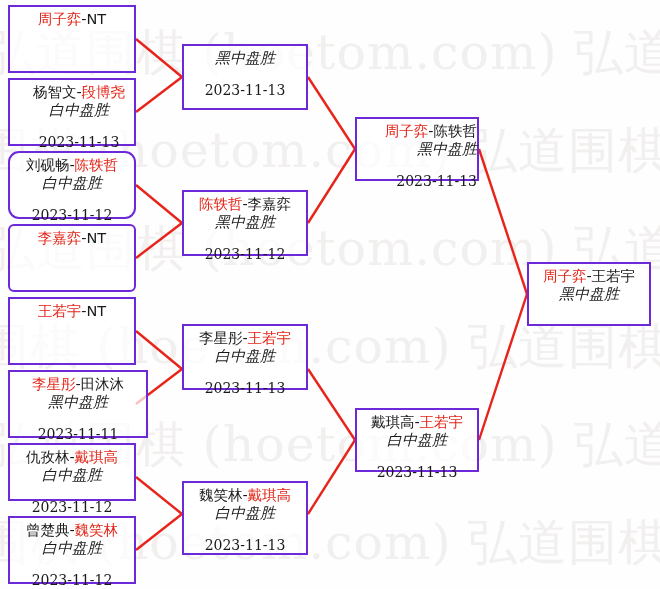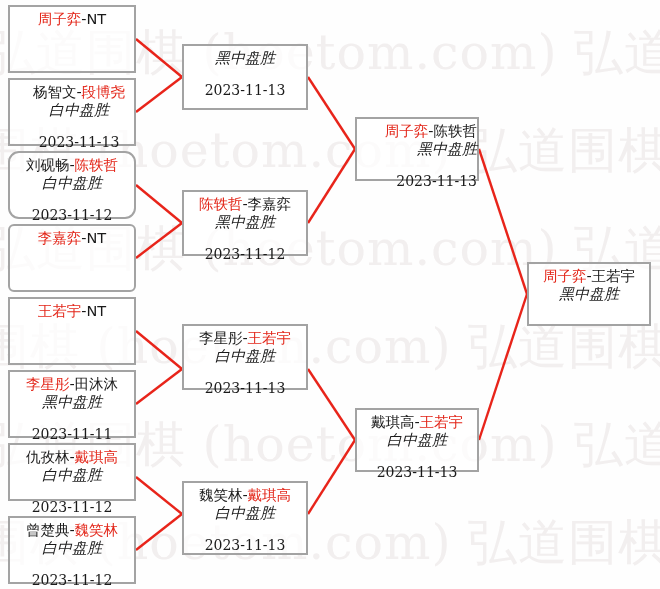--- a/index.html
+++ b/index.html
@@ -47,21 +47,21 @@
     left:0;top:0;
     width:660px;height:589px;
     z-index:1;
     pointer-events:none;
   }
 
   
   .node{
     position:absolute;
     box-sizing:border-box;
-    border:2px solid #a3a3a3;
+    border:2px solid #6d28d9;
     background:rgba(255,255,255,0.72);
     z-index:2;
     text-align:center;
     font-family:"DejaVu Sans","Liberation Sans",sans-serif;
     padding-top:3px;
   }
   .line1{
     font-size:14.5px;
     line-height:18px;
     color:#1a1a1a;
@@ -130,21 +130,21 @@
         <div class="line1"><span class="lose">刘砚畅</span><span class="sep">-</span><span class="win">陈轶哲</span></div>
         <div class="line2">白中盘胜</div>
         <div class="line3">2023-11-12</div>
       </div>
       <div class="node" style="left: 8px; top: 224px; width: 128px; height: 68px; border-radius: 6px;">
         <div class="line1"><span class="win">李嘉弈</span><span class="sep">-</span><span class="lose">NT</span></div>
       </div>
       <div class="node" style="left: 8px; top: 297px; width: 128px; height: 68px;">
         <div class="line1"><span class="win">王若宇</span><span class="sep">-</span><span class="lose">NT</span></div>
       </div>
-      <div class="node" style="left: 8px; top: 370px; width: 128px; height: 68px;">
+      <div class="node" style="left: 8px; top: 370px; width: 140px; height: 68px;">
         <div class="line1"><span class="win">李星彤</span><span class="sep">-</span><span class="lose">田沐沐</span></div>
         <div class="line2">黑中盘胜</div>
         <div class="line3">2023-11-11</div>
       </div>
       <div class="node" style="left: 8px; top: 443px; width: 128px; height: 58px;">
         <div class="line1"><span class="lose">仇孜林</span><span class="sep">-</span><span class="win">戴琪高</span></div>
         <div class="line2">白中盘胜</div>
         <div class="line3">2023-11-12</div>
       </div>
       <div class="node" style="left: 8px; top: 516px; width: 128px; height: 68px;">

